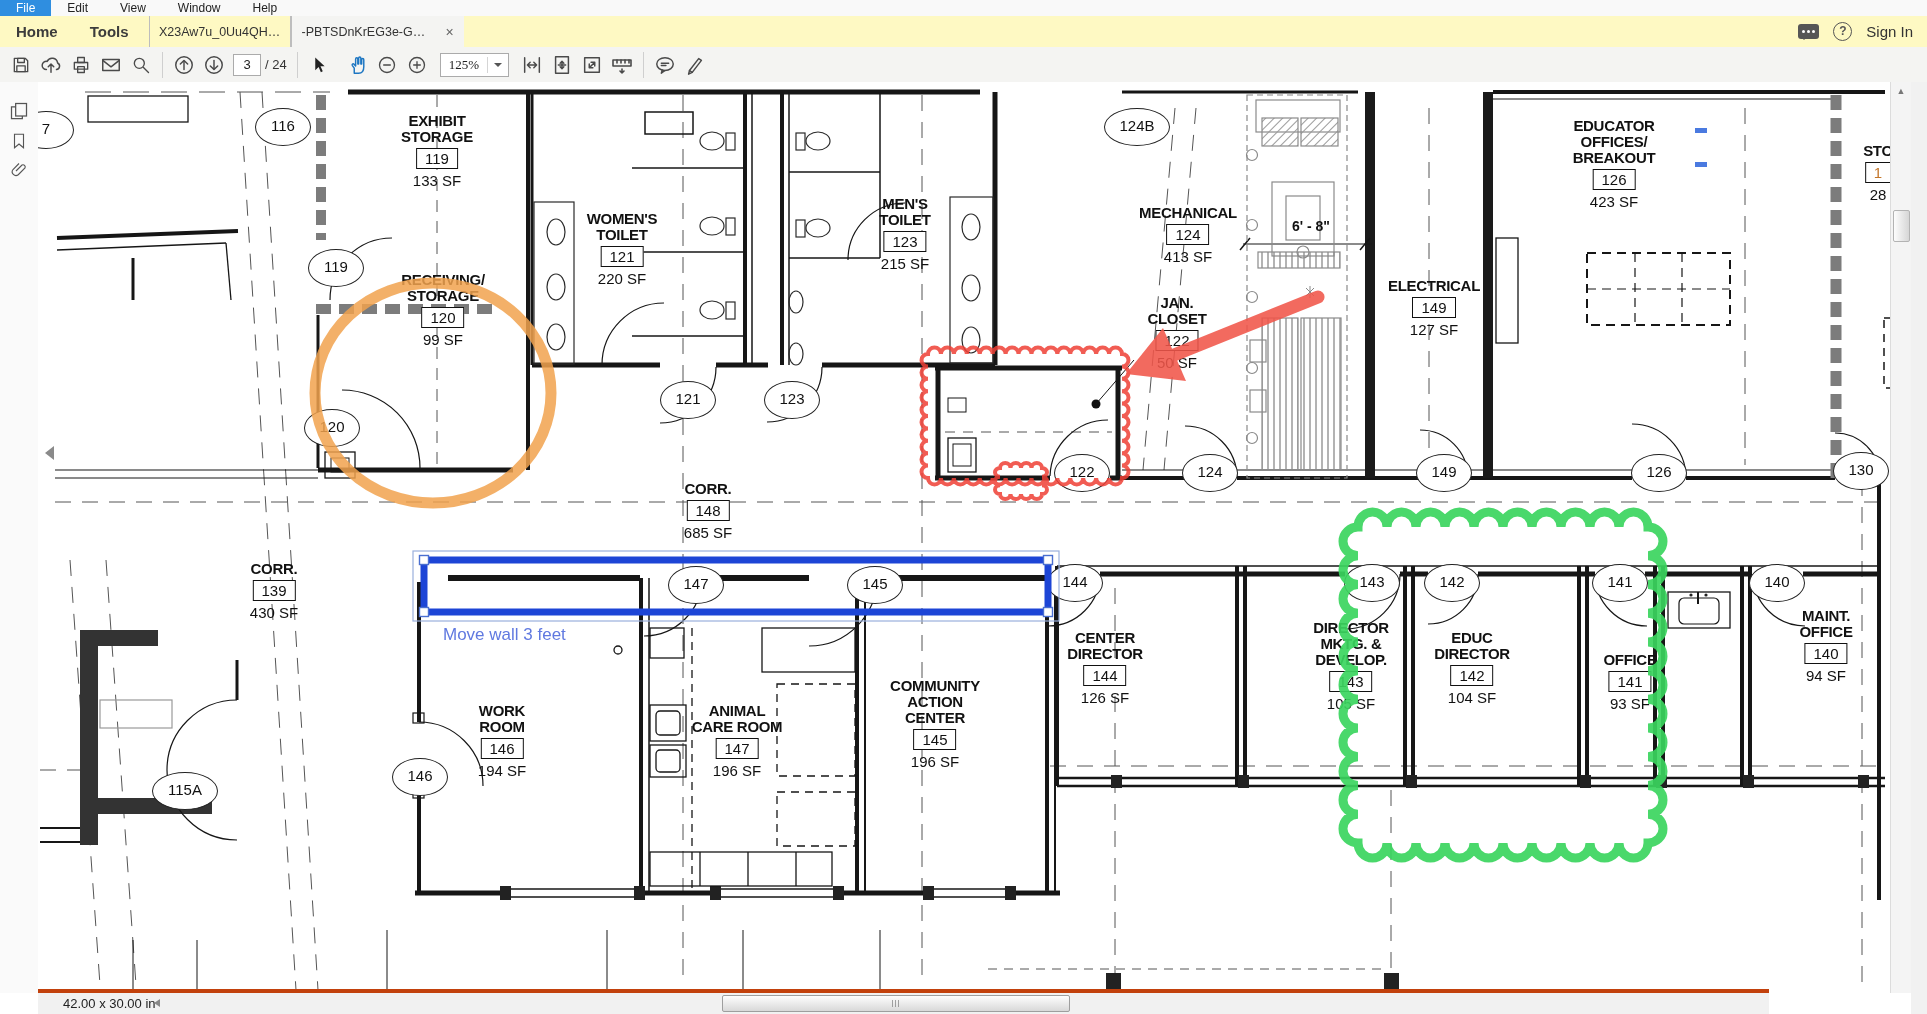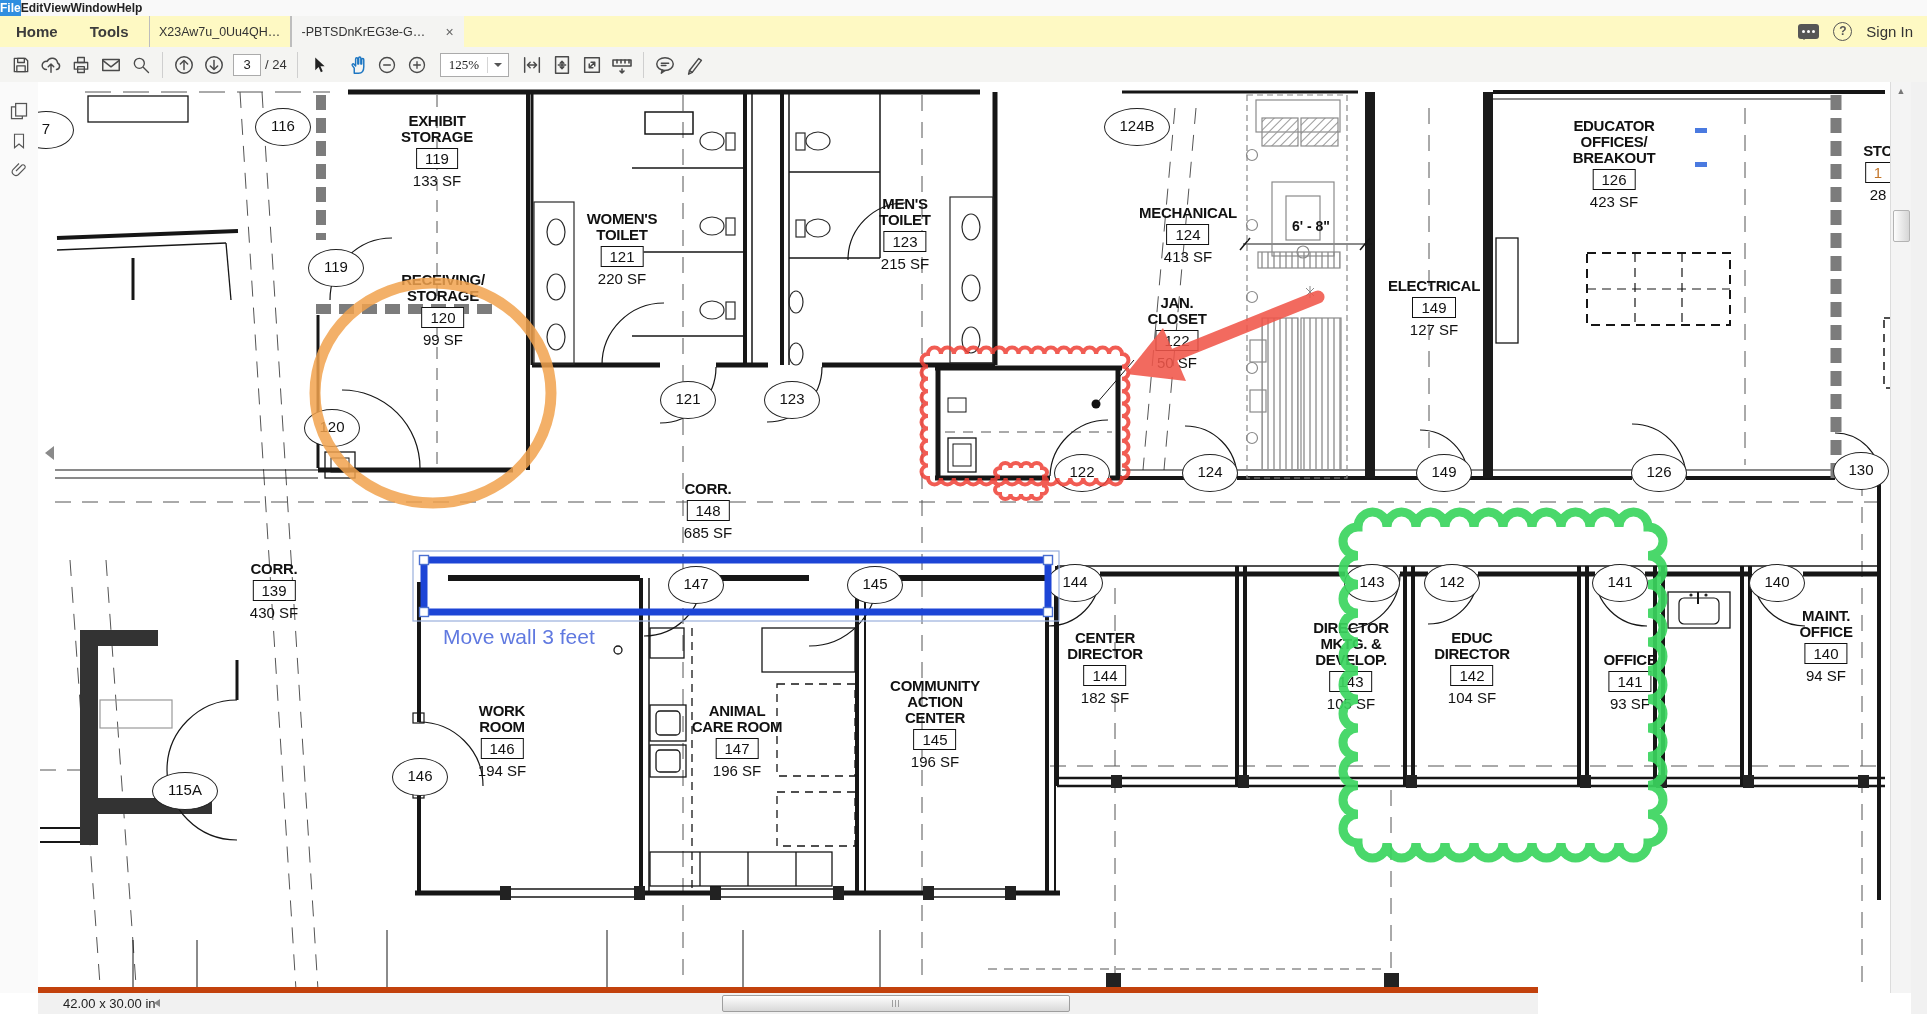--- a/index.html
+++ b/index.html
@@ -1,19 +1,19 @@
 <!DOCTYPE html>
 <html><head>
 <meta charset="utf-8">
 <style>
   html,body{margin:0;padding:0;background:#e8e8e8;}
   .app{position:relative;width:1927px;height:1014px;background:#fff;font-family:"Liberation Sans",sans-serif;overflow:hidden;}
   
   .menubar{position:absolute;left:0;top:0;width:100%;height:16px;background:#f9f9f9;font-size:12px;color:#222;display:flex;align-items:center;}
-  .menu-item{padding:1px 0;height:14px;line-height:14px;font-weight:bold;}
+  .menu-item{padding:1px 16px;height:14px;line-height:14px;}
   .menu-item.active{background:#2f8ee0;color:#fff;}
   
   .tabbar{position:absolute;left:0;top:16px;width:100%;height:31px;background:#fef9c3;display:flex;align-items:stretch;font-size:15px;color:#3c3c3c;}
   .bigtab{padding:0 16px;display:flex;align-items:center;font-weight:bold;}
   .doctab{width:140px;display:flex;align-items:center;justify-content:center;font-size:12.5px;border-left:1px solid #bdbdbd;border-right:1px solid #bdbdbd;color:#333;}
   .doctab.active{background:#f4f4f2;border-right:none;width:152px;justify-content:space-between;padding:0 10px;}
   .tab-close{color:#666;font-size:14px;padding-left:8px;}
   .tabbar-right{margin-left:auto;display:flex;align-items:center;gap:14px;padding-right:14px;}
   .bubble-ic{width:21px;height:15px;background:#565656;border-radius:3px;position:relative;display:flex;align-items:center;justify-content:center;gap:2px;}
   .bubble-ic i{width:3px;height:3px;background:#fff;border-radius:50%;}
@@ -38,28 +38,28 @@
   .canvas{position:absolute;left:38px;top:82px;width:1853px;height:911px;background:#fff;overflow:hidden;}
   .layer{position:absolute;left:-38px;top:-82px;width:1927px;height:1014px;}
   .room{position:absolute;transform:translateX(-50%);text-align:center;color:#111;z-index:4;}
   .rname{font-weight:bold;font-size:15px;line-height:16px;white-space:pre-line;letter-spacing:-0.3px;}
   .rtag{display:inline-block;border:1.6px solid #111;padding:0 8px;font-size:15px;line-height:19px;margin-top:3px;background:#fff;}
   .rarea{font-size:15px;margin-top:3px;}
   .sto .rtag{color:#c4762a;}
   .bub{position:absolute;width:54px;height:36px;border:1.6px solid #222;border-radius:50%;background:#fff;font-size:15px;color:#111;text-align:center;line-height:34px;transform:translate(-50%,-50%);z-index:4;}
   .bub.wide{width:64px;}
   .dimnote{position:absolute;transform:translateX(-50%);font-size:14px;font-weight:600;color:#111;z-index:4;}
-  .movewall{position:absolute;font-size:21px;color:#6079e0;z-index:6;}
+  .movewall{position:absolute;font-size:17px;color:#6079e0;z-index:6;}
   .collapse{position:absolute;left:38px;top:446px;width:0;height:0;border:7px solid transparent;border-right:9px solid #8a8a8a;z-index:8;}
   
   .vscroll{position:absolute;right:16px;top:82px;width:20px;height:911px;background:#f4f4f4;border-left:1px solid #dcdcdc;z-index:9;}
   .vscroll .up{position:absolute;top:4px;left:0;width:20px;text-align:center;font-size:9px;color:#777;}
   .vthumb{position:absolute;left:2px;top:128px;width:15px;height:30px;background:linear-gradient(90deg,#fdfdfd,#d6d6d6);border:1px solid #b3b3b3;border-radius:2px;}
   .rightedge{position:absolute;right:0;top:82px;width:16px;height:932px;background:#f1f1f1;z-index:9;}
-  .statusbar{position:absolute;left:38px;bottom:0;width:1500px;height:21px;background:#f1f1f1;border-top:6px solid #c2410c;font-size:13px;color:#222;z-index:10;}
+  .statusbar{position:absolute;left:38px;bottom:0;width:1731px;height:21px;background:#f1f1f1;border-top:4px solid #c2410c;font-size:13px;color:#222;z-index:10;}
   .pgsize{position:absolute;left:25px;top:3px;}
   .backarrow{position:absolute;left:112px;top:6px;width:0;height:0;border:4px solid transparent;border-right:6px solid #888;}
   .hthumb{position:absolute;left:684px;top:2px;width:346px;height:15px;background:linear-gradient(#fefefe,#d8d8d8);border:1px solid #9e9e9e;border-radius:2px;text-align:center;color:#777;font-size:8px;line-height:13px;letter-spacing:1px;}
 </style>
 </head>
 <body>
 
 <div class="app">
 
   <div class="menubar">
@@ -593,21 +593,21 @@
           <div class="rname">COMMUNITY
 ACTION
 CENTER</div>
           <div><span class="rtag">145</span></div>
           <div class="rarea">196 SF</div>
         </div>
       <div class="room" style="left:1105px;top:630px">
           <div class="rname">CENTER
 DIRECTOR</div>
           <div><span class="rtag">144</span></div>
-          <div class="rarea">182 SF</div>
+          <div class="rarea">126 SF</div>
         </div>
       <div class="room" style="left:1351px;top:620px">
           <div class="rname">DIRECTOR
 MKTG. &amp;
 DEVELOP.</div>
           <div><span class="rtag">143</span></div>
           <div class="rarea">105 SF</div>
         </div>
       <div class="room" style="left:1472px;top:630px">
           <div class="rname">EDUC

